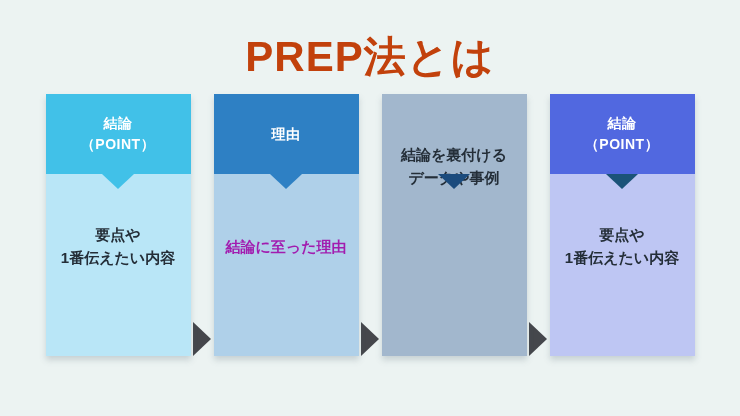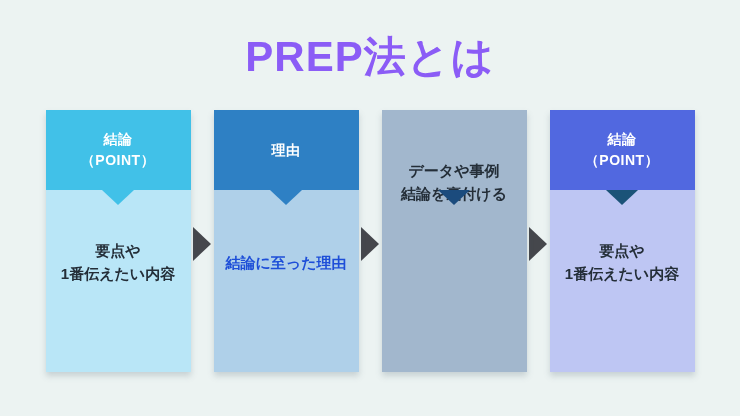--- a/index.html
+++ b/index.html
@@ -7,30 +7,30 @@
     position:relative;
     width:740px; height:416px;
     background:#ECF3F2;
     overflow:hidden;
     font-family:"Liberation Sans","DejaVu Sans",sans-serif;
   }
   .title {
     margin:0; padding-top:32px;
     text-align:center;
     font-size:42px; font-weight:bold;
-    color:#8b5cf6;
+    color:#c2410c;
     letter-spacing:1px;
     line-height:50px;
   }
   .row {
     position:absolute;
-    left:0; right:0; top:110px;
+    left:0; right:0; top:94px;
     display:flex;
     justify-content:center;
-    align-items:center;
+    align-items:flex-end;
   }
   .card {
     position:relative;
     width:145px; height:262px;
     background:var(--bod);
     box-shadow:0 4px 6px rgba(90,110,125,0.25);
   }
   .card-header {
     height:80px;
     background:var(--hdr);
@@ -98,35 +98,35 @@
 
     <div class="gap">
       <div class="arrow" style="--arw: #45474C;"></div>
     </div>
 
     <div class="card" style="--hdr: #2E80C4; --bod: #AFD0E9; --ntc: #2E80C4;">
       <div class="card-header">
         <div>理由</div>
       </div>
       <div class="notch"></div>
-      <div class="card-body" style="color: #1d4ed8;">
+      <div class="card-body" style="color: #a21caf;">
         <div>結論に至った理由</div>
         <div></div>
       </div>
     </div>
 
     <div class="gap">
       <div class="arrow" style="--arw: #45474C;"></div>
     </div>
 
     <div class="card" style="--hdr: #1B4B7D; --bod: #A2B7CD; --ntc: #1B4B7D;">
       <div class="notch"></div>
       <div class="card-body" style="color: rgb(36, 46, 56);">
+        <div>結論を裏付ける</div>
         <div>データや事例</div>
-        <div>結論を裏付ける</div>
       </div>
     </div>
 
     <div class="gap">
       <div class="arrow" style="--arw: #45474C;"></div>
     </div>
 
     <div class="card" style="--hdr: #5168E0; --bod: #BEC6F3; --ntc: #1B5378;">
       <div class="card-header">
         <div>結論</div>

